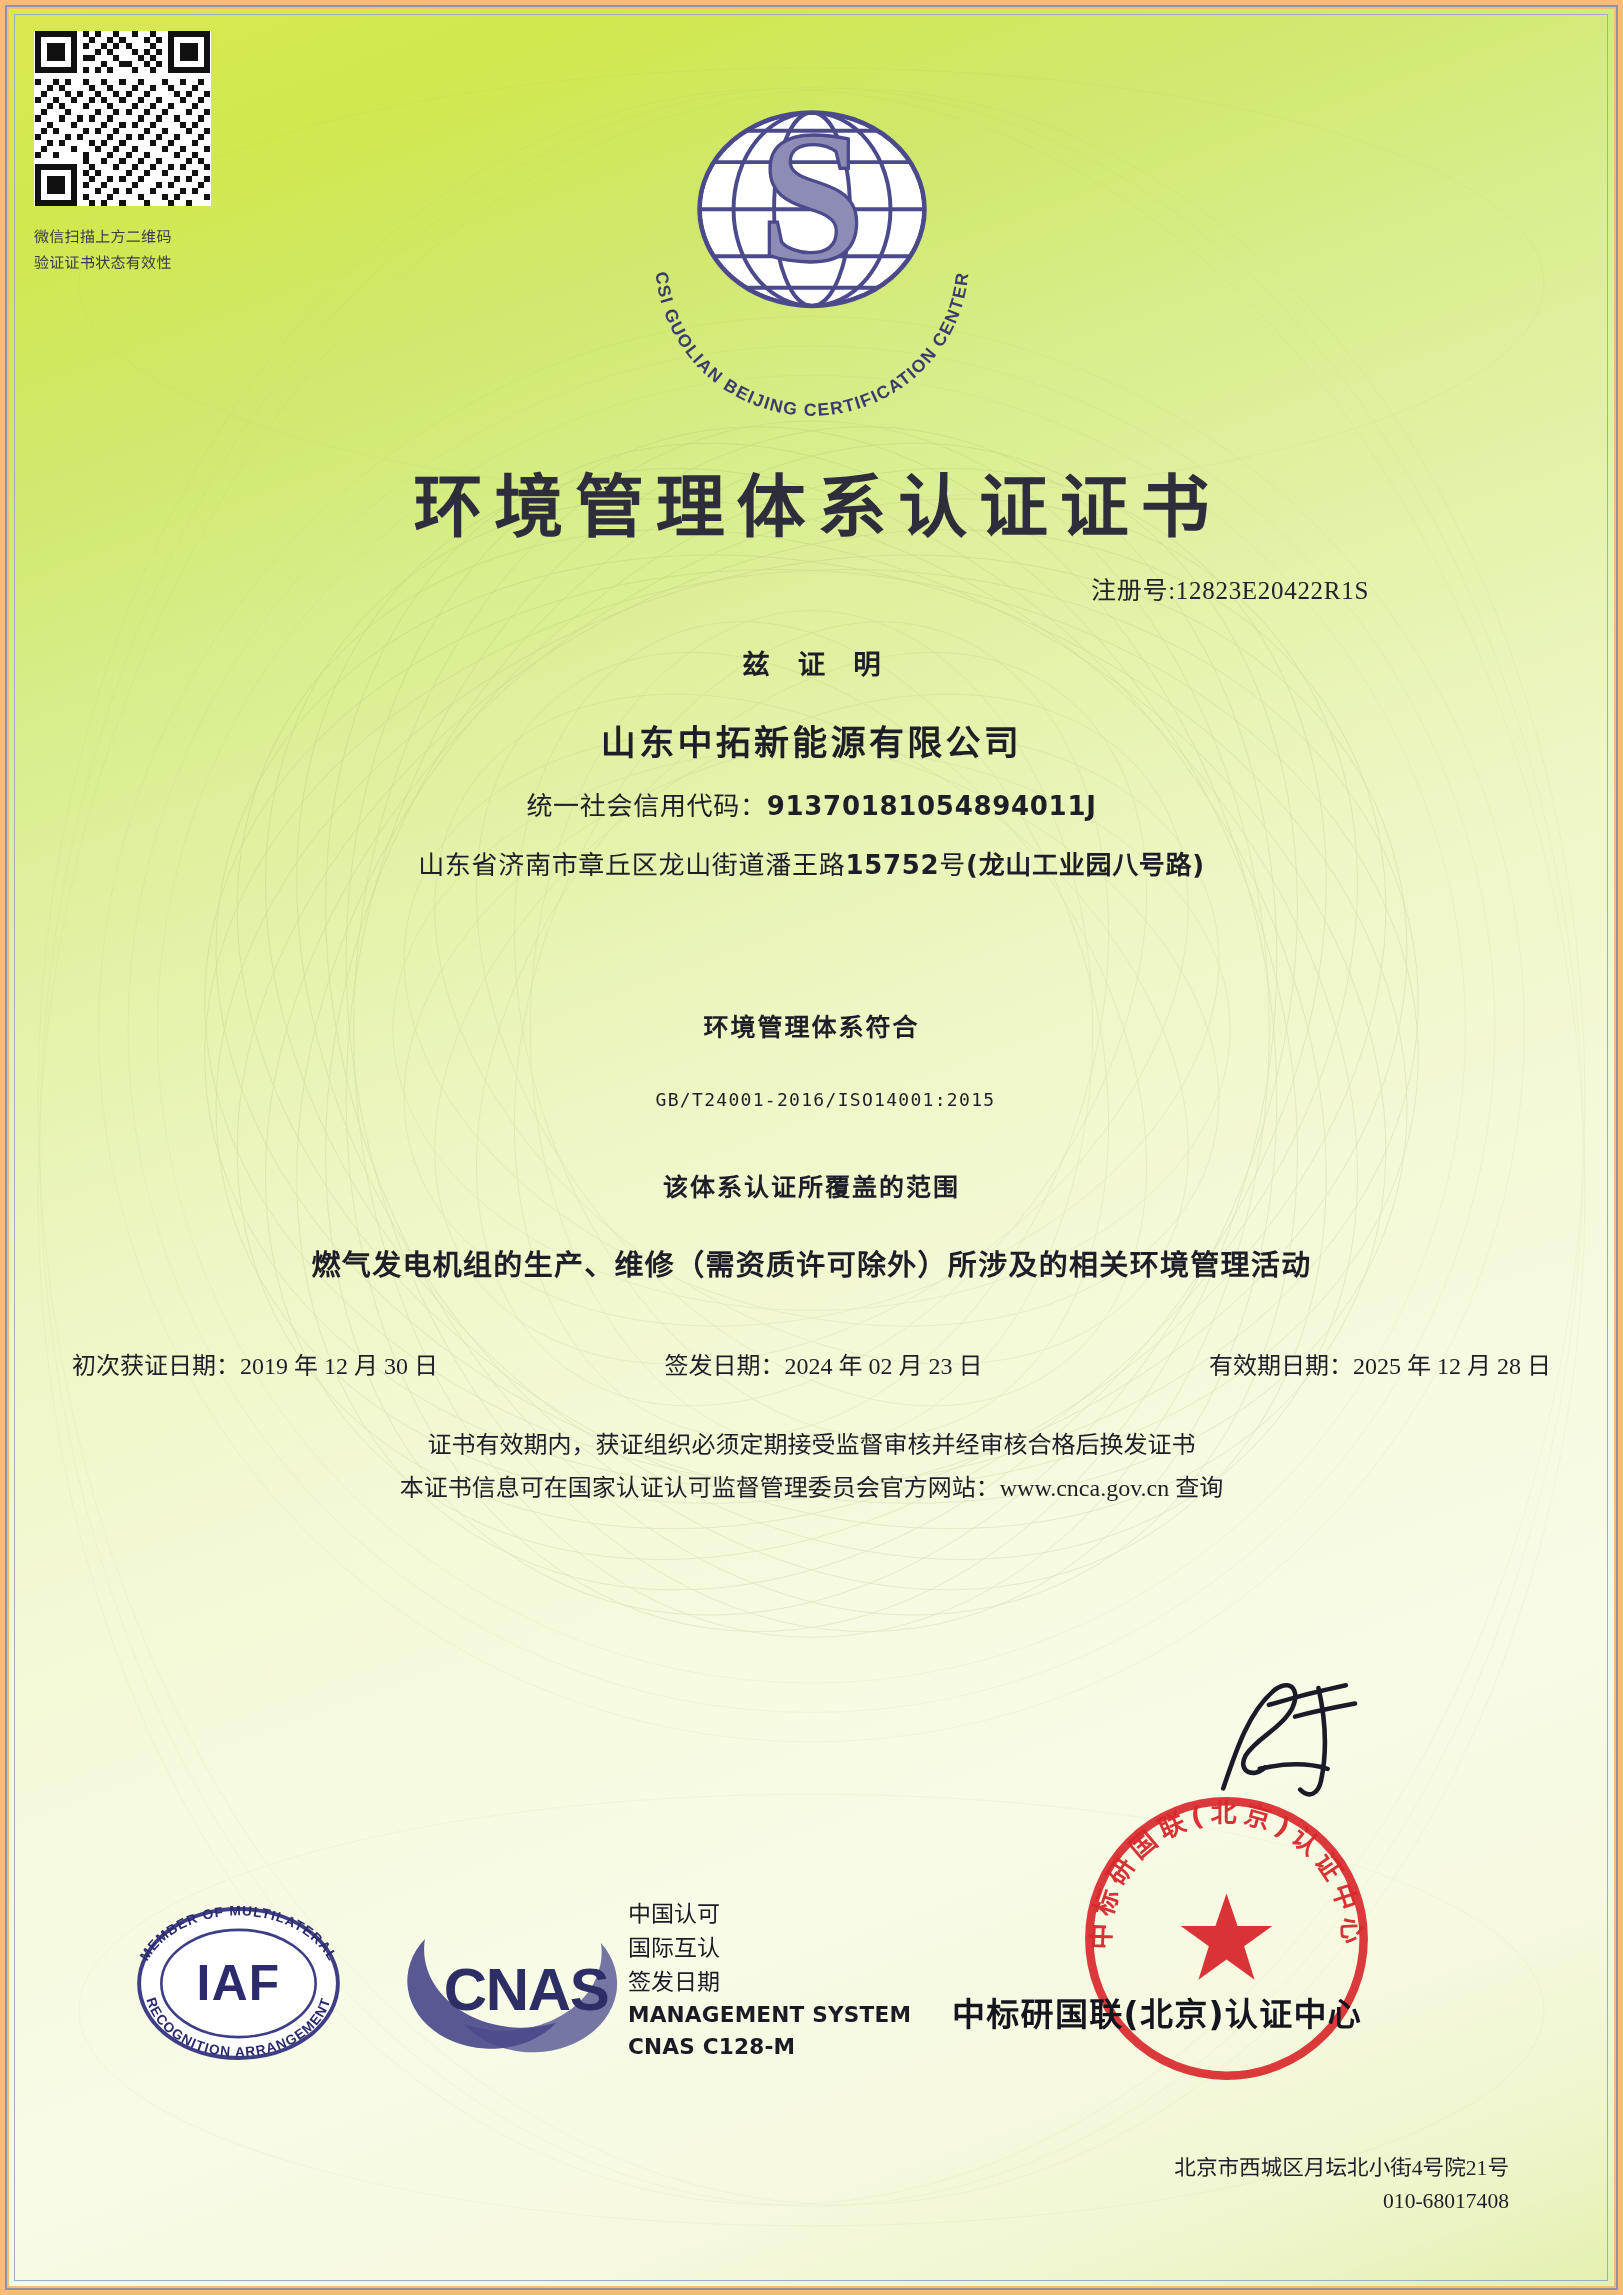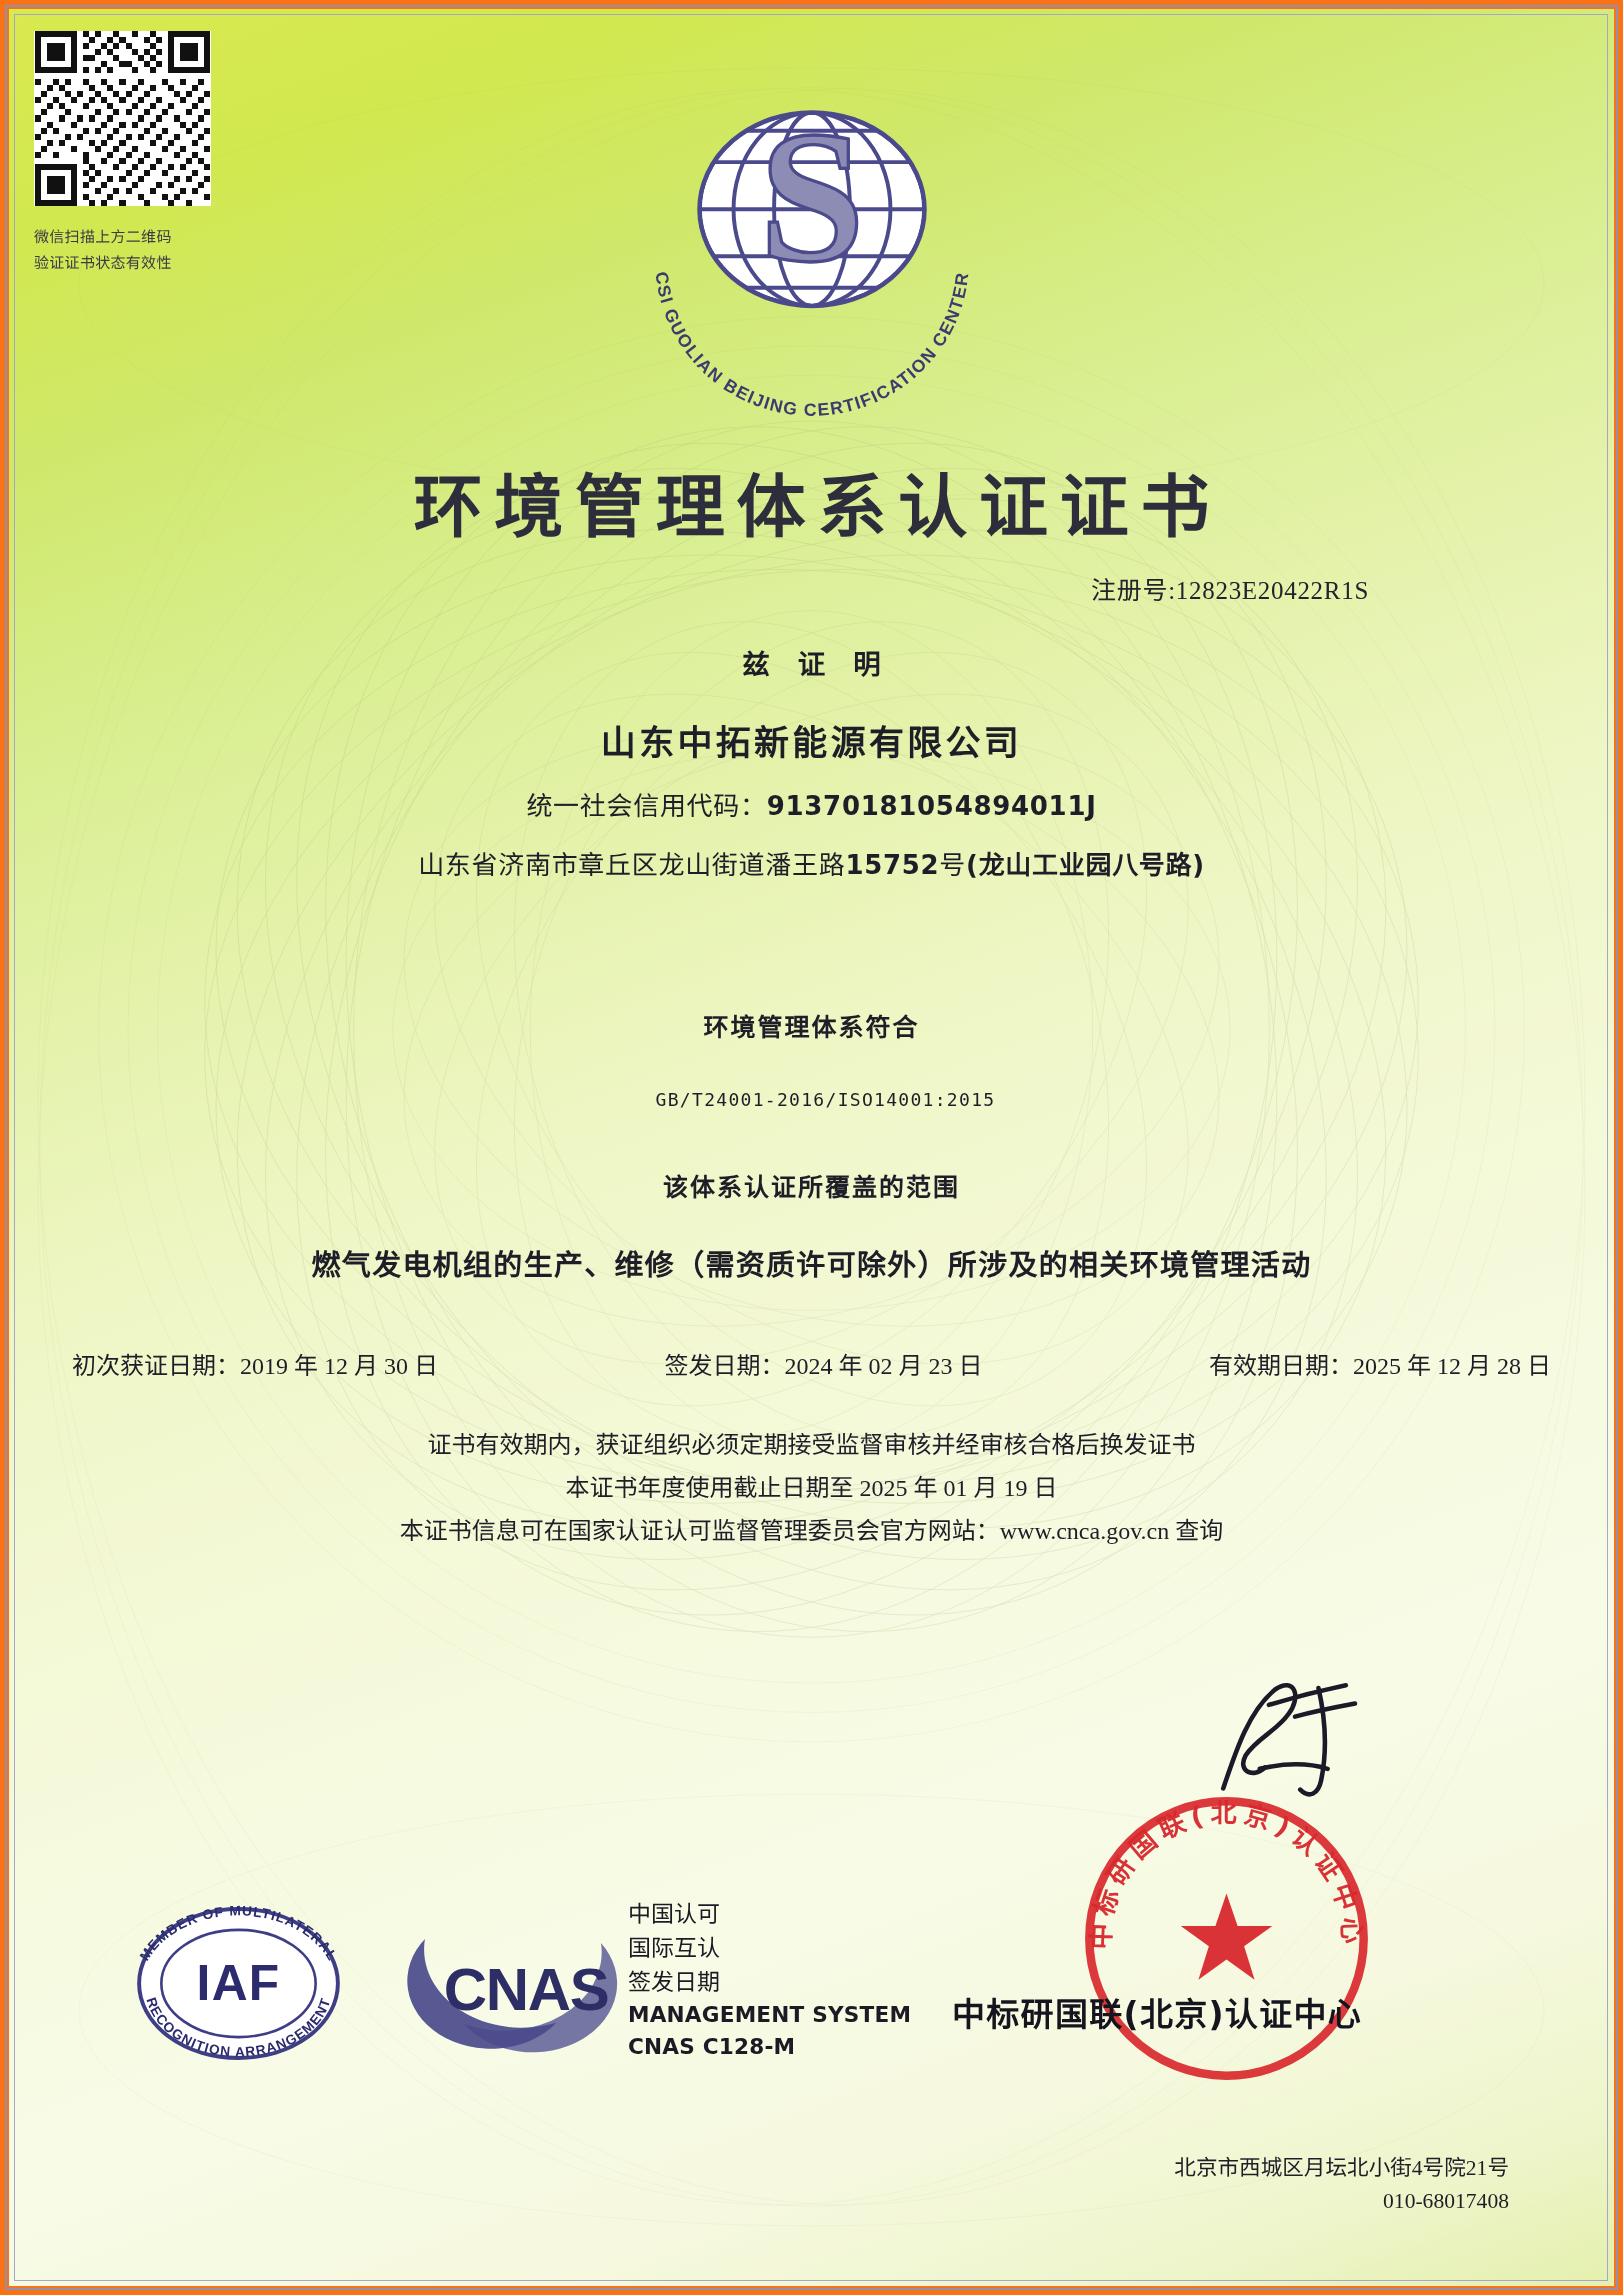--- a/index.html
+++ b/index.html
@@ -9,21 +9,21 @@
   }
   body {
     font-family: "Liberation Serif", "DejaVu Serif", serif;
   }
 
   .cert-page {
     position: relative;
     width: 1623px;
     height: 2295px;
     overflow: hidden;
-    background: #f97316;
+    background: #fdba74;
   }
 
   
   .cert-bg {
     position: absolute;
     left: 9.2px;
     top: 9.2px;
     width: 1605px;
     height: 2277px;
     background:
@@ -637,21 +637,20 @@
     <div class="date-item">
       <span>签发日期：</span><span>2024 年 02 月 23 日</span>
     </div>
     <div class="date-item">
       <span>有效期日期：</span><span>2025 年 12 月 28 日</span>
     </div>
   </div>
 
   <div class="notes">
     <div>证书有效期内，获证组织必须定期接受监督审核并经审核合格后换发证书</div>
-    <div>本证书年度使用截止日期至 2025 年 01 月 19 日</div>
     <div>本证书信息可在国家认证认可监督管理委员会官方网站：www.cnca.gov.cn 查询</div>
   </div>
 
   <div class="iaf-logo">
     <svg viewBox="0 0 390 258" xmlns="http://www.w3.org/2000/svg">
       <defs>
         <path id="iaftop" d="M 45,140 A 150,112 0 0 1 345,140" fill="none"></path>
         <path id="iafbot" d="M 52,138 A 143,106 0 0 0 338,138" fill="none"></path>
       </defs>
       <ellipse cx="195" cy="132" rx="152" ry="114" fill="#ffffff" stroke="#3e3e86" stroke-width="6"></ellipse>

